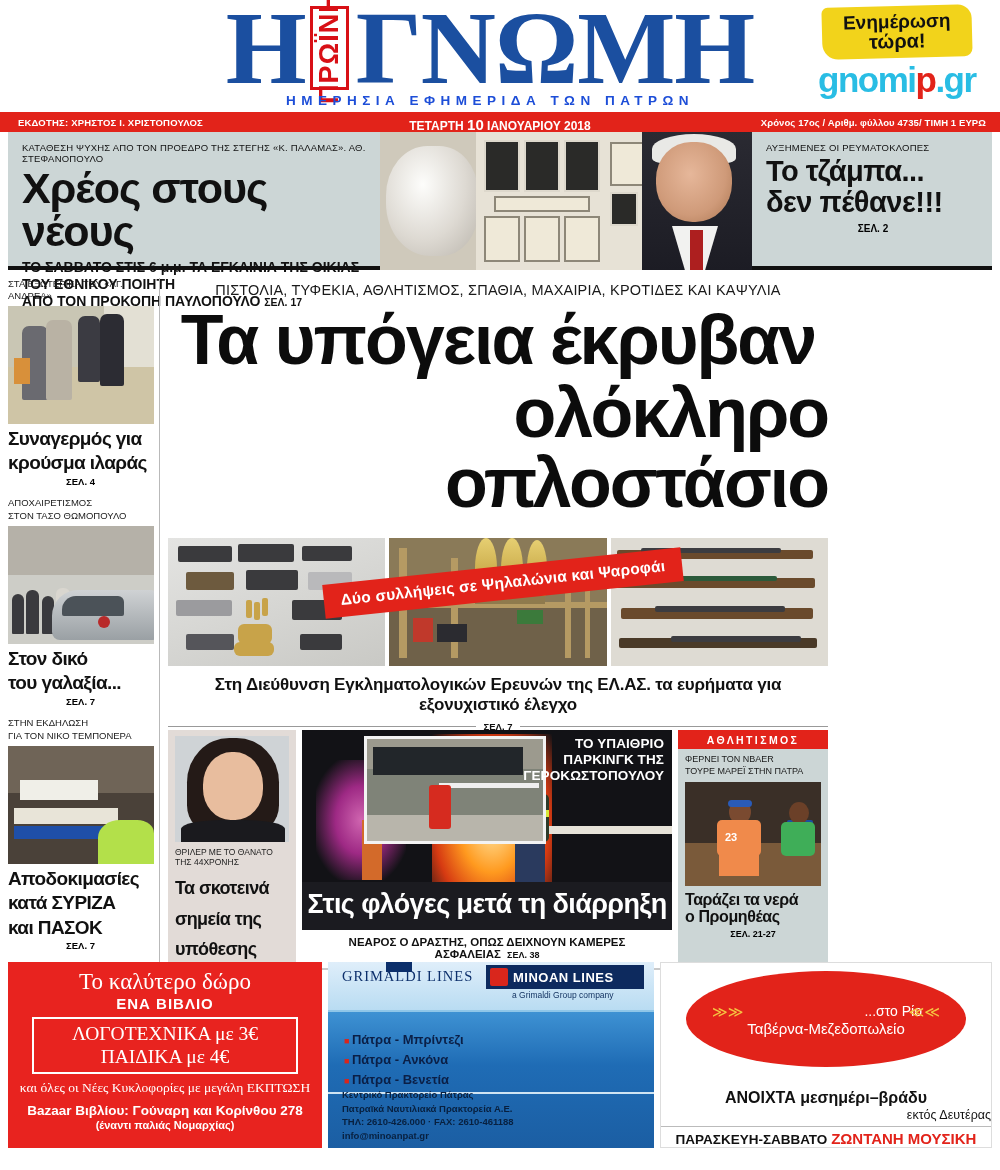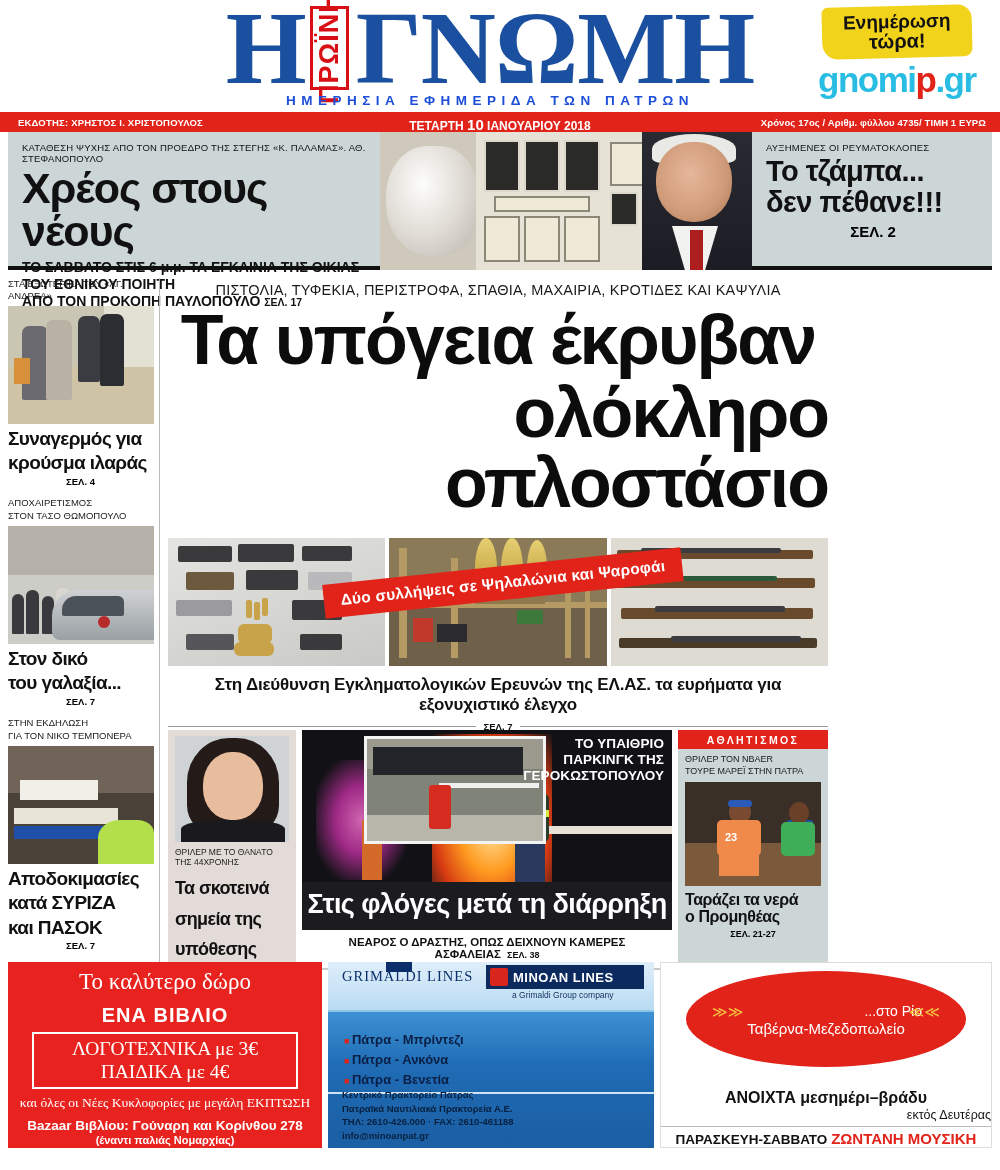--- a/index.html
+++ b/index.html
@@ -73,21 +73,21 @@
   .kicker { font-size:9.5px; color:#111; letter-spacing:.2px; margin-bottom:3px; }
   .teaser-left .big {
     font-size:43px; font-weight:bold; color:#111; line-height:1.0; letter-spacing:-1px;
     margin:2px 0 6px 0;
   }
   .teaser-left .sub { font-size:14px; font-weight:bold; color:#111; line-height:1.22; }
   .teaser-left .sub .pg { font-size:10.5px; }
   .teaser-right .big {
     font-size:29px; font-weight:bold; color:#111; line-height:1.06; letter-spacing:-.5px; margin-top:3px;
   }
-  .teaser-right .pg { font-size:15px; font-weight:bold; text-align:center; margin-top:6px; }
+  .teaser-right .pg { font-size:10px; font-weight:bold; text-align:center; margin-top:6px; }
 
   .photo-strip { position:absolute; left:380px; top:0; width:372px; height:138px; overflow:hidden; }
 
   
   .ph-museum { position:absolute; inset:0; background:#cfc9bb; }
   .ph-museum .bust {
     position:absolute; left:6px; top:14px; width:92px; height:110px;
     background:radial-gradient(ellipse at 40% 35%, #fdfdfb 0%, #ddd9d2 55%, #b9b4ab 100%);
     border-radius:45% 42% 40% 48%;
   }
@@ -280,21 +280,21 @@
   .p-ball .p2 .head { position:absolute; left:12px; top:0; width:20px; height:22px; background:#6b4028; border-radius:50%; }
   .p-ball .bud { position:absolute; right:8px; top:38px; width:26px; height:12px; background:#1b4fa0; border-radius:2px; }
   .sport-h { font-size:16px; font-weight:bold; line-height:1.05; letter-spacing:-.4px; padding:6px 6px 0 7px; color:#111; }
   .sport-pg { font-size:9px; font-weight:bold; text-align:center; margin-top:3px; }
 
   
   .ads { position:absolute; left:8px; top:962px; width:984px; height:186px; display:flex; gap:6px; }
   .ad { position:relative; overflow:hidden; }
   .ad-book { width:314px; background:#e8231f; color:#fff; text-align:center; padding:8px 10px; }
   .ad-book .t1 { font-family:"Liberation Serif", serif; font-size:23px; line-height:1.05; }
-  .ad-book .t2 { font-size:20px; font-weight:bold; letter-spacing:1px; margin-top:10px; }
+  .ad-book .t2 { font-size:15px; font-weight:bold; letter-spacing:1px; margin-top:1px; }
   .ad-book .boxp { border:2px solid #fff; margin:5px 14px 0 14px; padding:3px 0 4px 0; }
   .ad-book .boxp div { font-family:"Liberation Serif", serif; font-size:19.5px; line-height:1.18; }
   .ad-book .t3 { font-family:"Liberation Serif", serif; font-size:13.5px; margin-top:6px; }
   .ad-book .t4 { font-size:13.5px; font-weight:bold; margin-top:7px; }
   .ad-book .t5 { font-size:11px; font-weight:bold; margin-top:1px; }
 
   .ad-minoan { width:326px; background:#2c76bd; position:relative; }
   .ad-minoan .sky { position:absolute; left:0; top:0; width:100%; height:48px; background:linear-gradient(180deg,#dfeefa,#b9dcf2); }
   .ad-minoan .sea { position:absolute; left:0; top:48px; width:100%; height:138px;
      background:linear-gradient(180deg,#3f93d4 0%, #1f6cb5 40%, #1b5ea3 100%); }
@@ -482,21 +482,21 @@
           </div>
         </div>
         <div class="lh">Αποδοκιμασίες</div>
         <div class="lh">κατά ΣΥΡΙΖΑ</div>
         <div class="lh">και ΠΑΣΟΚ</div>
         <div class="lpg">ΣΕΛ. 7</div>
       </div>
     </div>
 
     <div class="col-center">
-      <div class="over-kicker">ΠΙΣΤΟΛΙΑ, ΤΥΦΕΚΙΑ, ΠΕΡΙΣΤΡΟΦΑ, ΣΠΑΘΙΑ, ΜΑΧΑΙΡΙΑ, ΚΡΟΤΙΔΕΣ ΚΑΙ ΚΑΨΥΛΙΑ</div>
+      <div class="over-kicker">ΠΙΣΤΟΛΙΑ, ΤΥΦΕΚΙΑ, ΑΘΛΗΤΙΣΜΟΣ, ΣΠΑΘΙΑ, ΜΑΧΑΙΡΙΑ, ΚΡΟΤΙΔΕΣ ΚΑΙ ΚΑΨΥΛΙΑ</div>
       <div class="mega">
         <span>Τα υπόγεια έκρυβαν</span>
         <span class="l2">ολόκληρο οπλοστάσιο</span>
       </div>
 
       <div class="gun-row">
         <div class="gun-photo g1">
           <div class="tbl"></div>
           <div class="pistol" style="left:10px; top:8px;  width:54px; height:16px;"></div>
           <div class="pistol" style="left:70px; top:6px;  width:56px; height:18px;"></div>
@@ -598,21 +598,21 @@
           </div>
           <div class="fire-head">Στις φλόγες μετά τη διάρρηξη</div>
         </div>
         <div class="fcap">
           <span>ΝΕΑΡΟΣ Ο ΔΡΑΣΤΗΣ, ΟΠΩΣ ΔΕΙΧΝΟΥΝ ΚΑΜΕΡΕΣ ΑΣΦΑΛΕΙΑΣ</span><span class="pg">ΣΕΛ. 38</span>
         </div>
       </div>
 
       <div class="box-sport">
         <div class="sport-hd">ΑΘΛΗΤΙΣΜΟΣ</div>
-        <div class="sport-k">ΘΡΙΛΕΡ ΤΟΝ NBAER</div>
+        <div class="sport-k">ΦΕΡΝΕΙ ΤΟΝ NBAER</div>
         <div class="sport-k" style="padding-top:0">ΤΟΥΡΕ ΜΑΡΕΪ ΣΤΗΝ ΠΑΤΡΑ</div>
         <div class="sport-photo">
           <div class="p-ball">
             <div class="crowd"></div>
               <div class="floor"></div>
             <div class="bud"></div>
             <div class="p2">
                 <div class="head"></div>
                 <div class="jersey"></div>
               </div>

